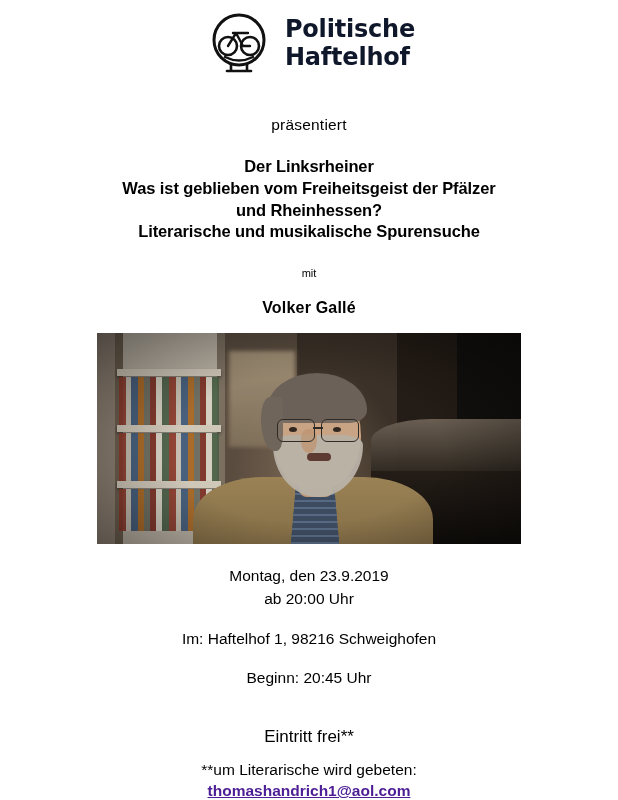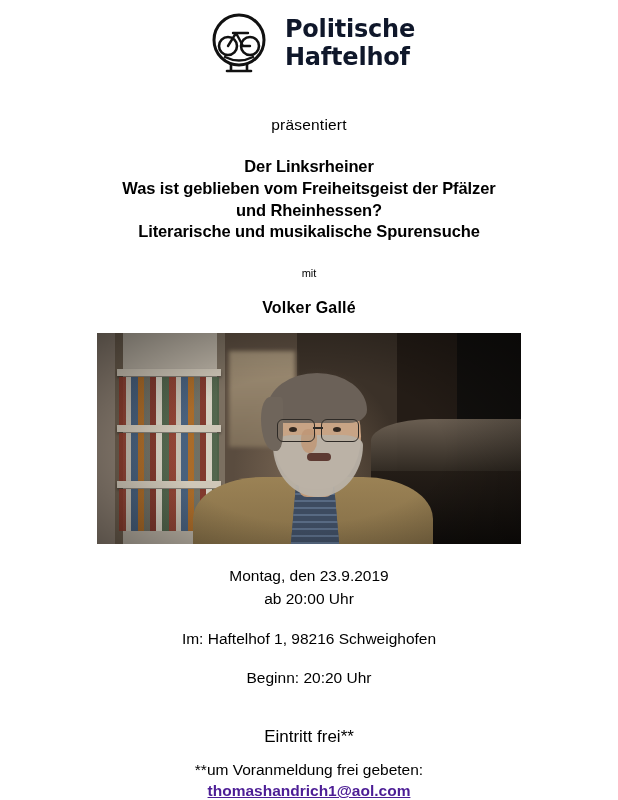--- a/index.html
+++ b/index.html
@@ -404,24 +404,24 @@
 
   <div class="info">
     <div class="grp">
       <div>Montag, den 23.9.2019</div>
       <div>ab 20:00 Uhr</div>
     </div>
     <div class="grp">
       <div>Im: Haftelhof 1, 98216 Schweighofen</div>
     </div>
     <div class="grp">
-      <div>Beginn: 20:20 Uhr</div>
+      <div>Beginn: 20:45 Uhr</div>
     </div>
   </div>
 
   <div class="line eintritt">Eintritt frei**</div>
 
-  <div class="line anmeldung">**um Voranmeldung frei gebeten:</div>
+  <div class="line anmeldung">**um Literarische wird gebeten:</div>
   <div class="line">
     <a class="email" href="#">thomashandrich1@aol.com</a>
   </div>
 
 </div>
 
 </body></html>

